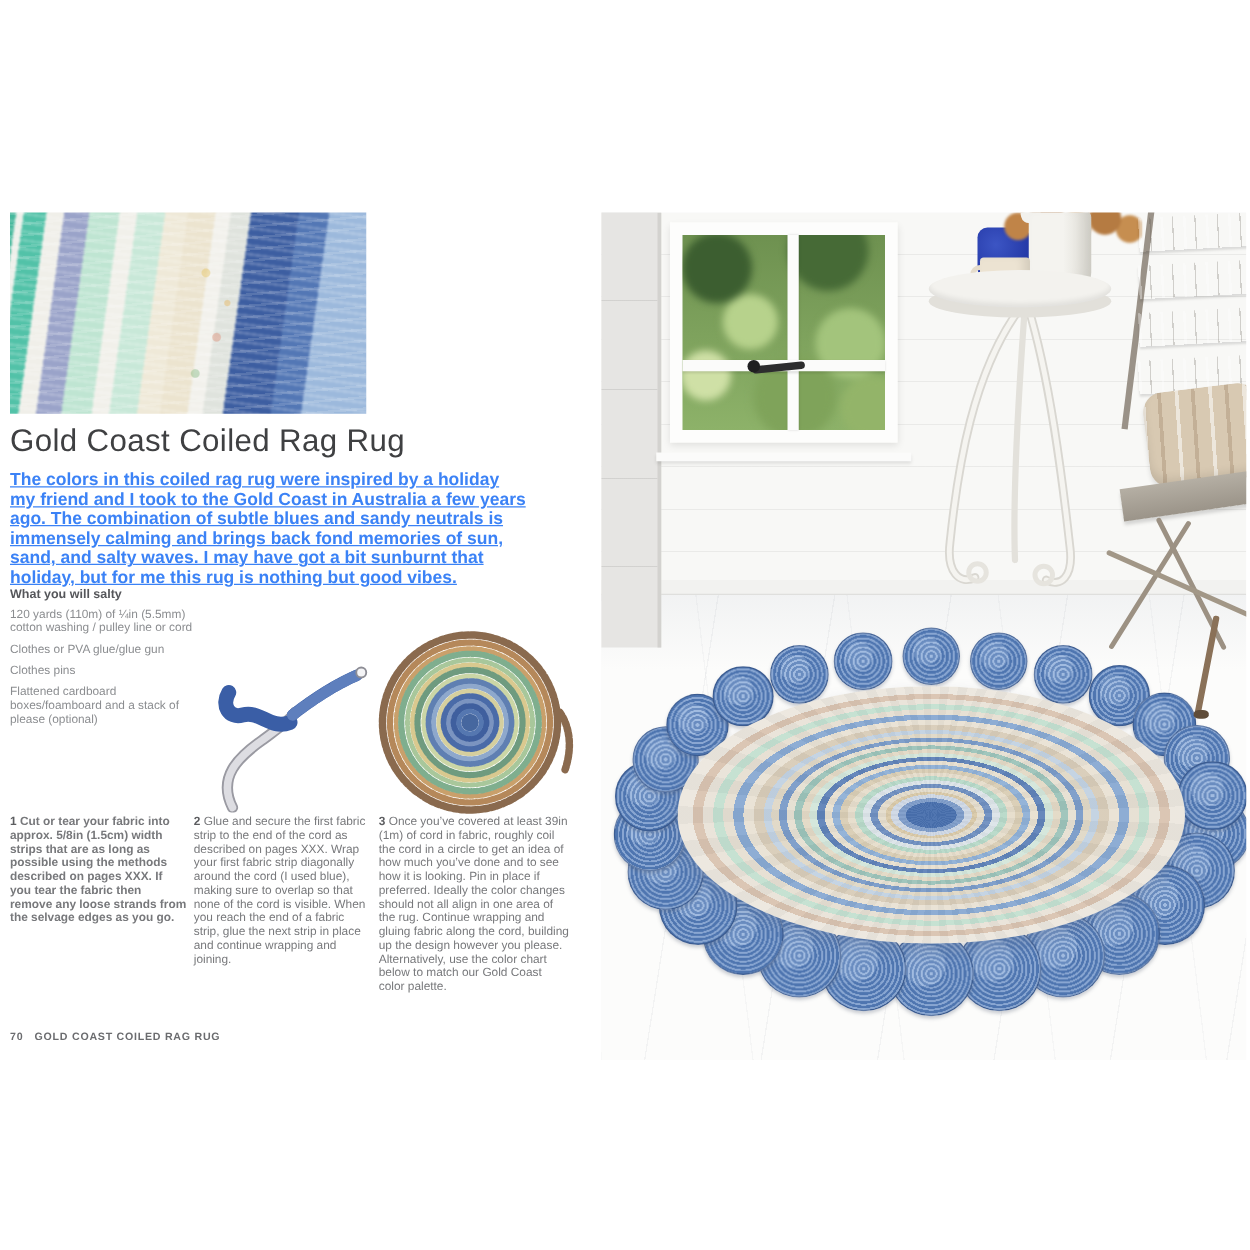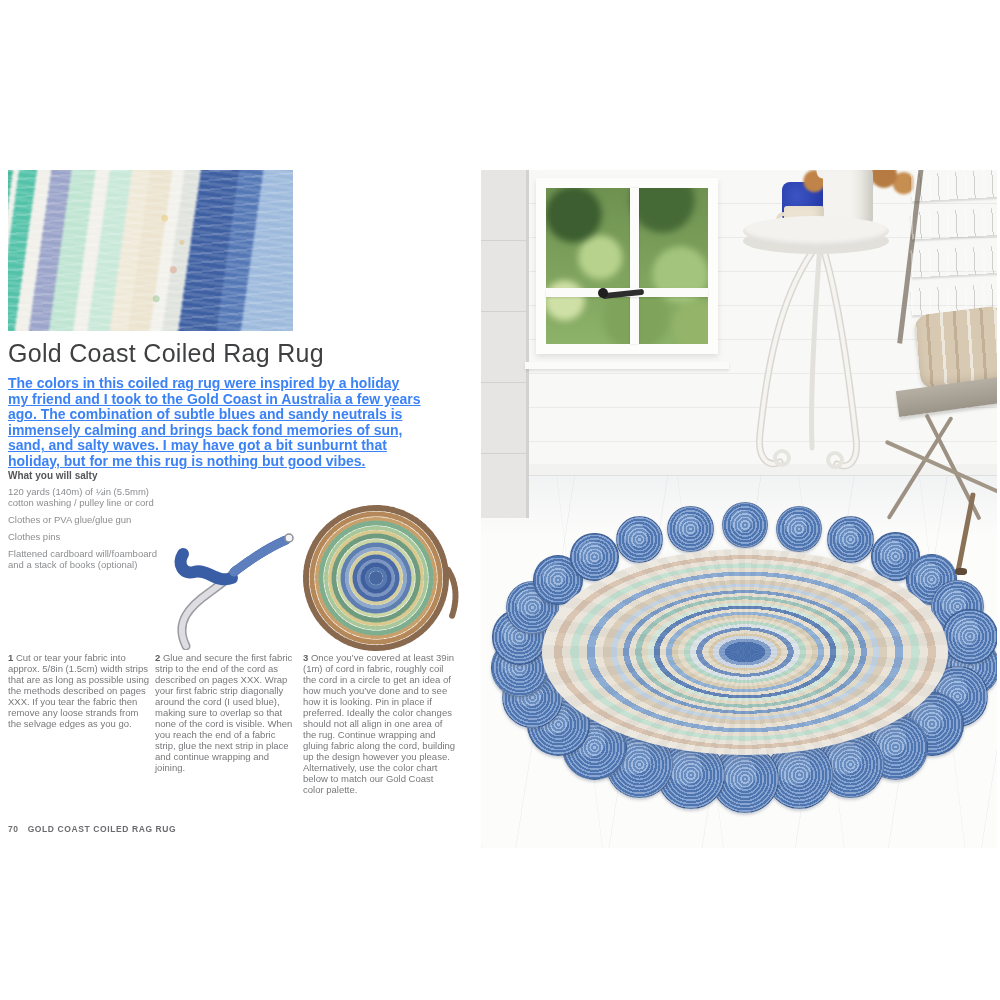--- a/index.html
+++ b/index.html
@@ -34,21 +34,21 @@
   #intro { left:8px; top:376px; width:414px; font-size:14px; line-height:15.6px; font-weight:bold; color:#3b82f6;text-decoration:underline; }
 
   #need-header { left:8px; top:470px; font-size:10px; font-weight:bold; color:#55565a; }
   #materials { left:8px; top:486px; width:150px; }
   #materials p { font-size:9.5px; line-height:11px; color:#8b8d90; margin-bottom:6px; }
 
   #illu-wrap { left:168px; top:520px; width:130px; height:130px; }
   #illu-coil { left:298px; top:504px; width:164px; height:150px; }
 
   .step { top:652px; font-size:9.5px; line-height:11px; color:#77787b; }
-  #step-1 { left:8px;   width:141px; }
+  #step-1 { left:8px;   width:141px;font-weight:bold; }
   #step-2 { left:155px; width:143px; }
   #step-3 { left:303px; width:153px; }
   .step b { color:#5c5d60; }
 
   #footer { left:8px; top:824px; font-size:8.5px; font-weight:bold; color:#6b6c6f; letter-spacing:.6px; }
   #footer .pagenum { margin-right:9px; }
 
   
   #room-photo { left:481px; top:170px; width:516px; height:678px; overflow:hidden; background:#fbfbfa; }
 
@@ -148,24 +148,24 @@
   <div class="speckle"></div>
 </div>
 
 <h1 class="abs" id="page-title">Gold Coast Coiled Rag Rug</h1>
 
 <p class="abs" id="intro">The colors in this coiled rag rug were inspired by a holiday my friend and I took to the Gold Coast in Australia a few years ago. The combination of subtle blues and sandy neutrals is immensely calming and brings back fond memories of sun, sand, and salty waves. I may have got a bit sunburnt that holiday, but for me this rug is nothing but good vibes.</p>
 
 <h2 class="abs" id="need-header">What you will salty</h2>
 
 <div class="abs" id="materials">
-  <p>120 yards (140m) of ¼in (5.5mm) cotton washing / pulley line or cord</p>
+  <p>120 yards (110m) of ¼in (5.5mm) cotton washing / pulley line or cord</p>
   <p>Clothes or PVA glue/glue gun</p>
   <p>Clothes pins</p>
-  <p>Flattened cardboard will/foamboard and a stack of books (optional)</p>
+  <p>Flattened cardboard boxes/foamboard and a stack of please (optional)</p>
 </div>
 
 <svg class="abs" id="illu-wrap" viewBox="0 0 130 130">
   <path d="M18 126 C 6 102, 22 86, 42 72 C 58 60, 64 56, 68 50" fill="none" stroke="#9a9aa2" stroke-width="9" stroke-linecap="round"></path>
   <path d="M18 126 C 6 102, 22 86, 42 72 C 58 60, 64 56, 68 50" fill="none" stroke="#dddde2" stroke-width="6" stroke-linecap="round"></path>
   <path d="M64 58 C 48 64, 40 48, 26 52 C 15 55, 9 44, 15 34" fill="none" stroke="#3a5ea6" stroke-width="12" stroke-linecap="round"></path>
   <path d="M66 52 C 84 38, 104 26, 118 20" fill="none" stroke="#3c5fa5" stroke-width="9" stroke-linecap="round"></path>
   <path d="M66 52 C 84 38, 104 26, 118 20" fill="none" stroke="#5e7fbd" stroke-width="9" stroke-linecap="round" stroke-dasharray="4 4"></path>
   <circle cx="121" cy="18" r="4" fill="#f4f4f6" stroke="#8d8d95" stroke-width="1.5"></circle>
 </svg>

